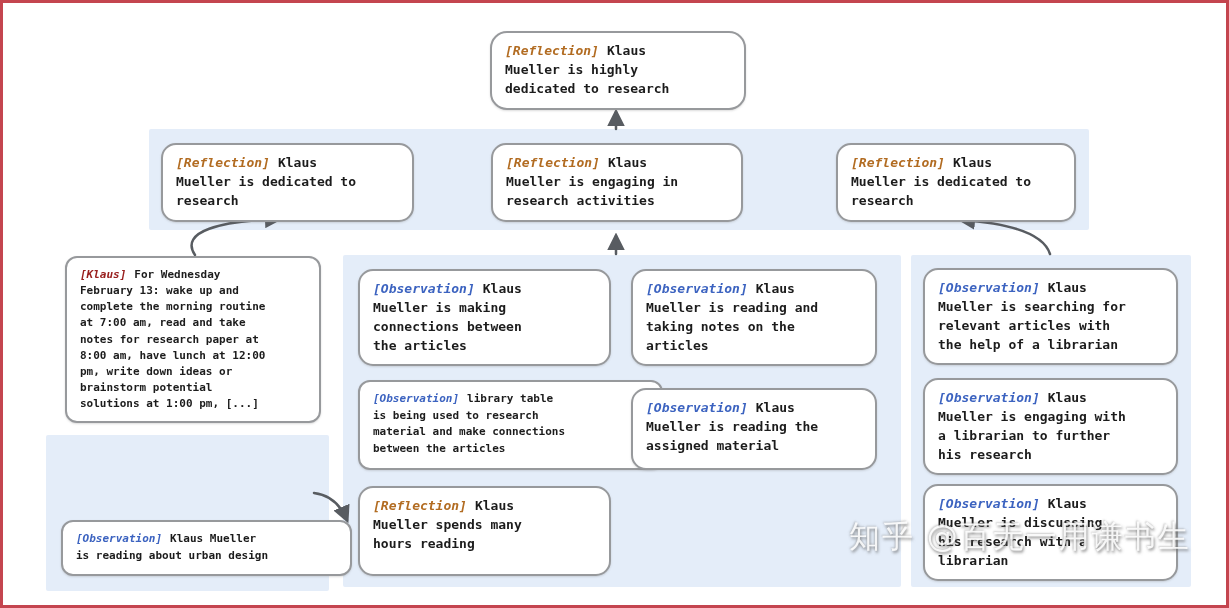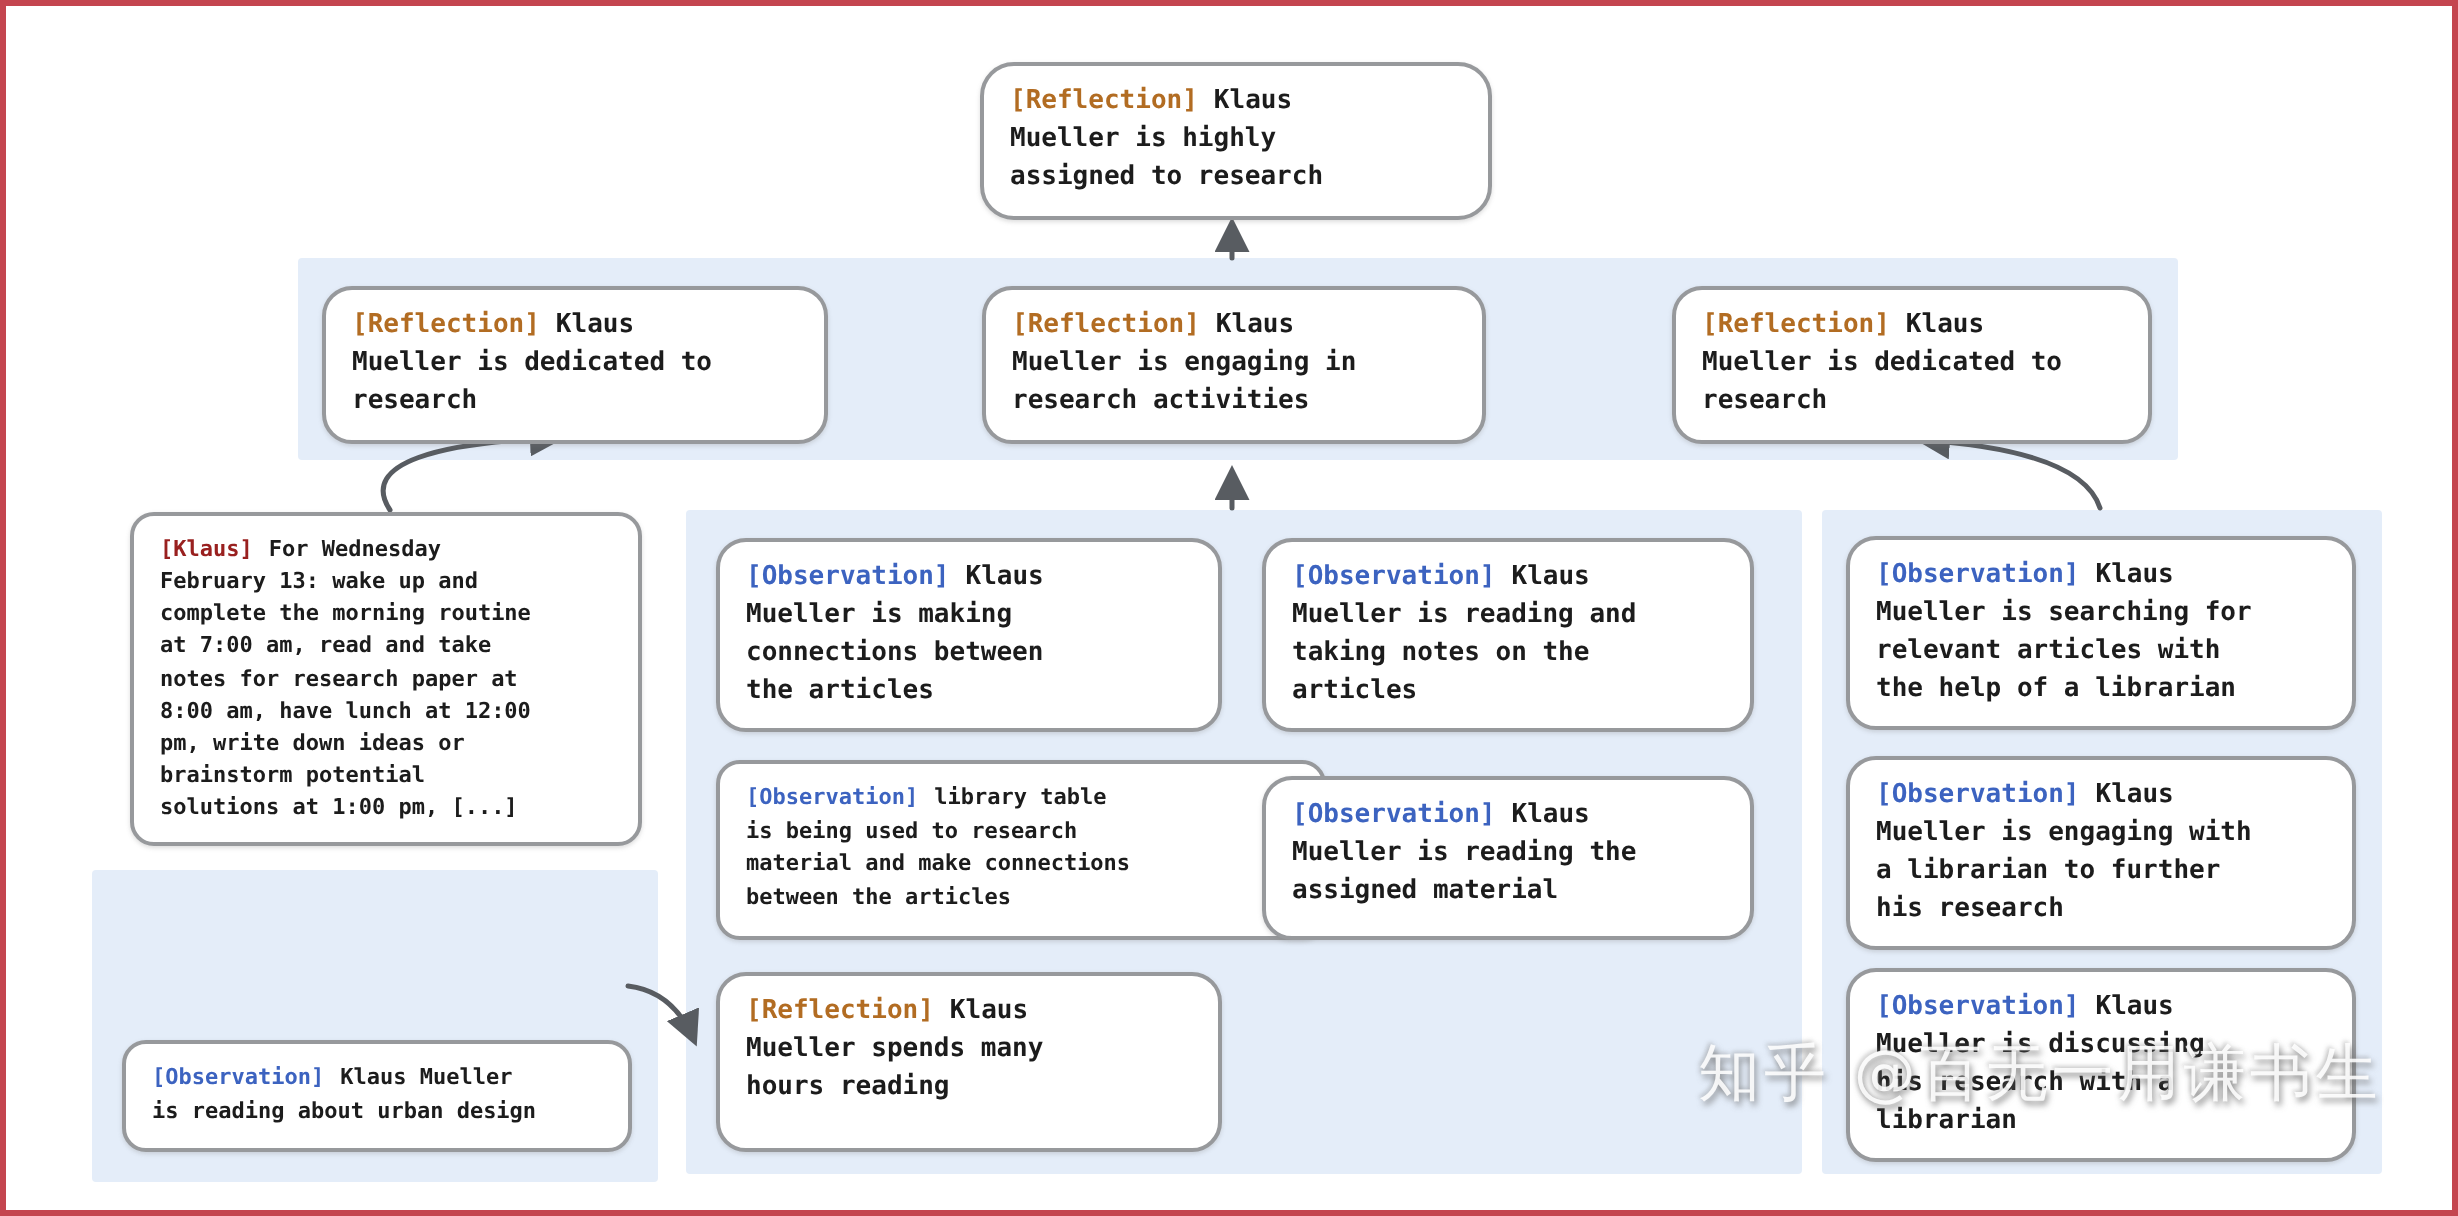--- a/index.html
+++ b/index.html
@@ -25,21 +25,21 @@
     border: 2px solid var(--node-border, #97999c);
     border-radius: 15px;
     padding: 9px 13px;
     font-weight: bold;
     font-size: 13px;
     line-height: 1.45;
     color: var(--text, #1c1c1c);
     box-shadow: 0 1px 2px rgba(120,120,120,0.25);
   }
   .node.small { font-size: 11px; line-height: 1.5; border-radius: 12px; }
-  .tag { margin-right: 8px; }
+  .tag { margin-right: 8px; font-style: italic; }
   .txt { white-space: pre-line; }
   svg.arrows {
     position: absolute;
     left: 0; top: 0;
     width: 1229px; height: 608px;
     pointer-events: none;
   }
   svg.arrows path.shaft {
     fill: none;
     stroke: var(--arrow, #585c61);
@@ -79,21 +79,21 @@
     <path class="shaft" d="M 613 126 L 613 109" marker-end="url(#ah)"></path>
     <path class="shaft" d="M 192 252 C 176 228 218 218 276 216" marker-end="url(#ah)"></path>
     <path class="shaft" d="M 613 251 L 613 233" marker-end="url(#ah)"></path>
     <path class="shaft" d="M 1047 251 C 1040 229 1002 220 958 217" marker-end="url(#ah)"></path>
     <path class="shaft" d="M 311 490 C 328 492 338 503 344 517" marker-end="url(#ah)"></path>
   </svg>
 
   <div class="node" style="left:487px; top:28px; width:256px; min-height:74px; border-radius:17px;">
     <span class="tag" style="color: rgb(178, 108, 34);">[Reflection]</span><span class="txt">Klaus
 Mueller is highly
-assigned to research</span>
+dedicated to research</span>
   </div>
 
   <div class="node" style="left:158px; top:140px; width:253px; min-height:73px;">
     <span class="tag" style="color: rgb(178, 108, 34);">[Reflection]</span><span class="txt">Klaus
 Mueller is dedicated to
 research</span>
   </div>
   <div class="node" style="left:488px; top:140px; width:252px; min-height:73px;">
     <span class="tag" style="color: rgb(178, 108, 34);">[Reflection]</span><span class="txt">Klaus
 Mueller is engaging in
@@ -110,21 +110,21 @@
 February 13: wake up and
 complete the morning routine
 at 7:00 am, read and take
 notes for research paper at
 8:00 am, have lunch at 12:00
 pm, write down ideas or
 brainstorm potential
 solutions at 1:00 pm, [...]</span>
   </div>
 
-  <div class="node small" style="left:58px; top:517px; width:255px; min-height:56px;">
+  <div class="node small" style="left:58px; top:517px; width:291px; min-height:56px;">
     <span class="tag" style="color: rgb(60, 99, 192);">[Observation]</span><span class="txt">Klaus Mueller
 is reading about urban design</span>
   </div>
 
   <div class="node" style="left:355px; top:266px; width:253px; min-height:89px;">
     <span class="tag" style="color: rgb(60, 99, 192);">[Observation]</span><span class="txt">Klaus
 Mueller is making
 connections between
 the articles</span>
   </div>

